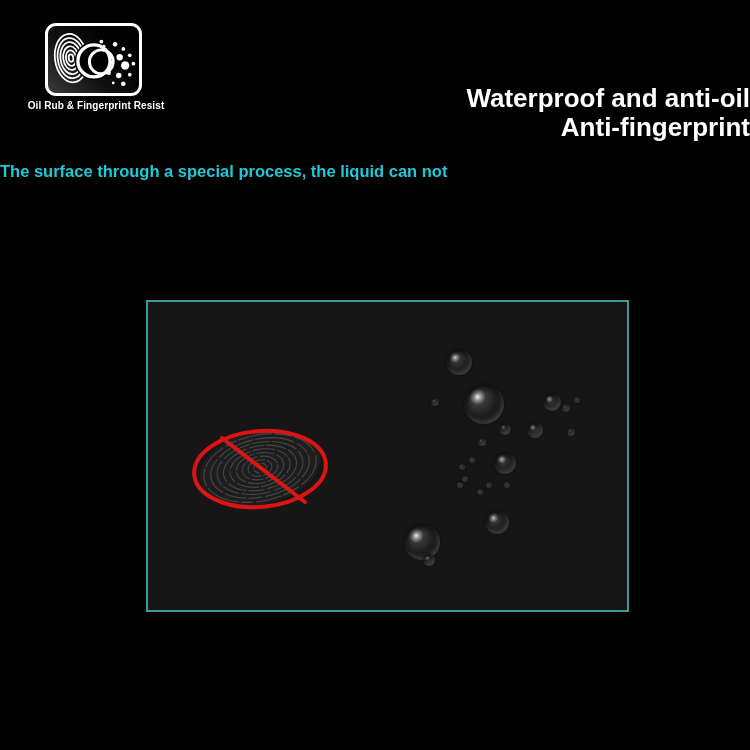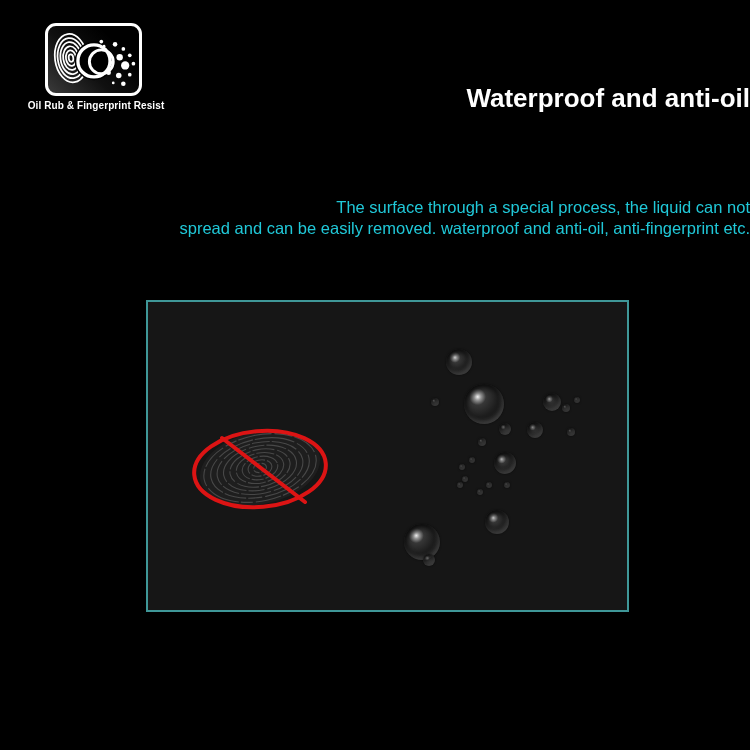--- a/index.html
+++ b/index.html
@@ -27,24 +27,23 @@
   }
   
   .headline{
     position:absolute;left:0;top:84px;width:100%;
     text-align:right;color:var(--heading);
     font-size:26px;font-weight:700;line-height:28.5px;
   }
   
   .description{
     position:absolute;left:0;top:161px;width:100%;
-    text-align:right;color:var(--body-text);
-    font-size:16.5px;font-weight:400;line-height:21.3px;
+    text-align:left;color:var(--body-text);
+    font-size:16.5px;font-weight:700;line-height:21.3px;
     white-space:nowrap;
-    margin-top:36px;
   }
   
   .panel{
     position:absolute;left:146px;top:300px;width:483px;height:312px;
     box-sizing:border-box;border:2px solid var(--panel-border);
     background:var(--panel-bg);
   }
   .panel svg.sign{position:absolute;inset:0;width:479px;height:308px;}
   .ridge{fill:none;stroke:var(--ridge);stroke-width:1.1;opacity:.6;}
   .haze{fill:#262626;opacity:.5;}
@@ -98,25 +97,25 @@
           <circle cx="70" cy="62" r="1.5"></circle>
           <circle cx="81" cy="63" r="2.5"></circle>
         </g>
       </svg>
     </div>
     <div class="badge-label">Oil Rub &amp; Fingerprint Resist</div>
   </div>
 
   <div class="headline">
     <div>Waterproof and anti-oil</div>
+    <div>Anti-fingerprint</div>
   </div>
 
   <div class="description">
     <div>The surface through a special process, the liquid can not</div>
-    <div>spread and can be easily removed. waterproof and anti-oil, anti-fingerprint etc.</div>
   </div>
 
   <div class="panel">
     <svg class="sign" viewBox="0 0 479 308">
       <g transform="translate(112 166) rotate(-12)">
         <ellipse class="haze" cx="0" cy="0" rx="61" ry="36"></ellipse>
         <g>
           <ellipse class="ridge" cx="0" cy="0" rx="57" ry="33" stroke-dasharray="34 3 18 2 26 3 12 2"></ellipse>
           <ellipse class="ridge" cx="0" cy="0" rx="50" ry="29" stroke-dasharray="22 2 40 3 14 2"></ellipse>
           <ellipse class="ridge" cx="0" cy="0" rx="43.5" ry="25.5" stroke-dasharray="18 2 26 3 30 2"></ellipse>

